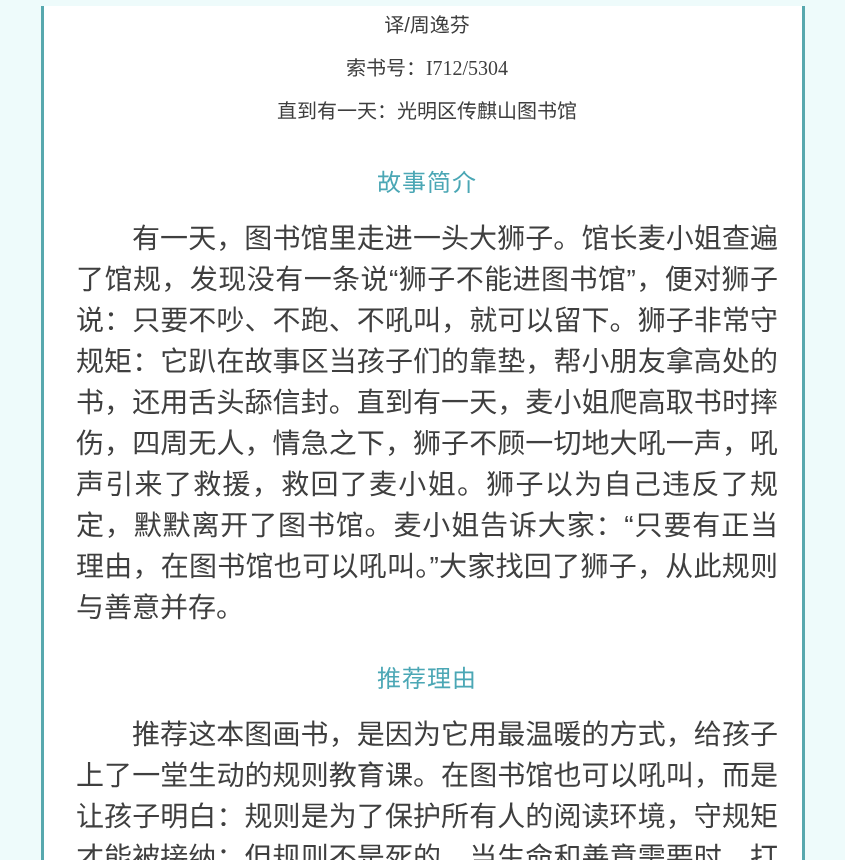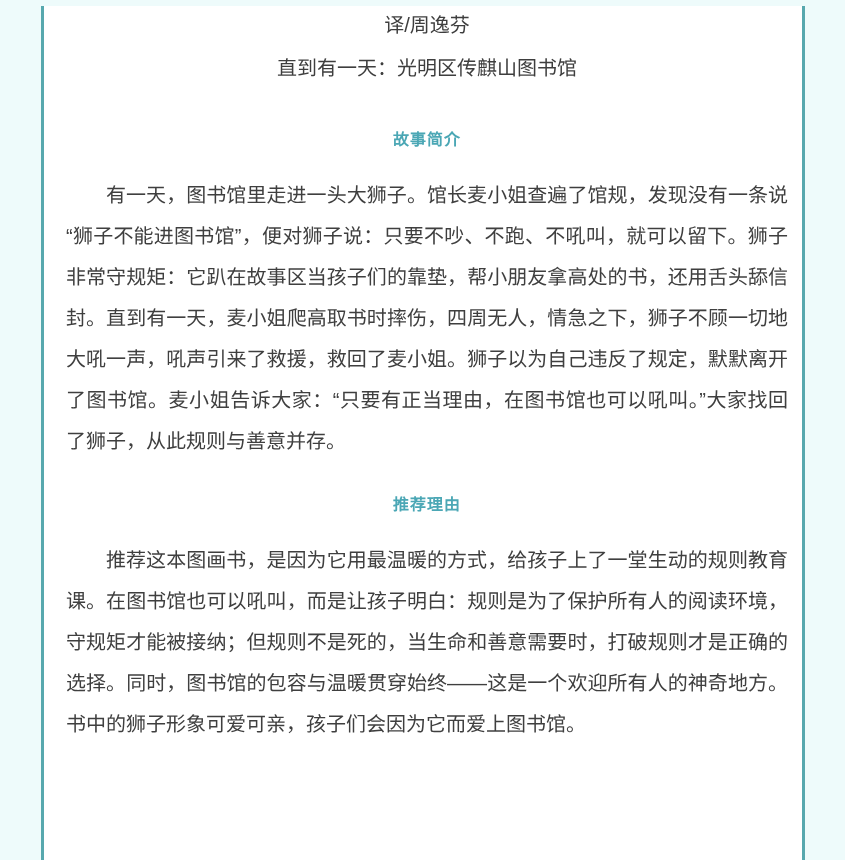--- a/index.html
+++ b/index.html
@@ -38,46 +38,47 @@
       font-size: 20px;
       line-height: 22px;
       color: #3e3e3e;
     }
     .serif-num {
       font-family: "Liberation Serif", "DejaVu Serif", serif;
     }
     .section-title {
       margin: 46px 0 0;
       text-align: center;
-      font-size: 16px;
+      font-size: 24px;
       line-height: 30px;
-      font-weight: 700;
+      font-weight: 400;
       color: #4ba7b5;
       letter-spacing: 1px;
     }
     section[data-name="section-recommendation"] .section-title {
-      margin-top: 28px;
+      margin-top: 36px;
     }
     .body-para {
-      margin: 20px 0 0;
-      font-size: 20px;
+      margin: 20px 10px 0;
+      font-size: 28px;
       line-height: 41px;
       color: #3f3f3f;
       text-align: justify;
       text-indent: 2em;
     }
   </style>
 </head>
 <body>
 
 <div class="page" data-name="article-page">
   <div class="content" data-name="article-content">
 
     <div data-name="book-info-block">
       <p class="info-line" data-name="book-translator">译/周逸芬</p>
+      <p class="info-line" data-name="book-call-number"><span data-name="call-number-label">索书号：</span><span class="serif-num" data-name="call-number-value">I712/5304</span></p>
       <p class="info-line" data-name="book-service-location">直到有一天：光明区传麒山图书馆</p>
     </div>
 
     <section data-name="section-story-intro">
       <h2 class="section-title" data-name="story-intro-title">故事简介</h2>
       <p class="body-para" data-name="story-intro-paragraph">有一天，图书馆里走进一头大狮子。馆长麦小姐查遍了馆规，发现没有一条说“狮子不能进图书馆”，便对狮子说：只要不吵、不跑、不吼叫，就可以留下。狮子非常守规矩：它趴在故事区当孩子们的靠垫，帮小朋友拿高处的书，还用舌头舔信封。直到有一天，麦小姐爬高取书时摔伤，四周无人，情急之下，狮子不顾一切地大吼一声，吼声引来了救援，救回了麦小姐。狮子以为自己违反了规定，默默离开了图书馆。麦小姐告诉大家：“只要有正当理由，在图书馆也可以吼叫。”大家找回了狮子，从此规则与善意并存。</p>
     </section>
 
     <section data-name="section-recommendation">
       <h2 class="section-title" data-name="recommendation-title">推荐理由</h2>

